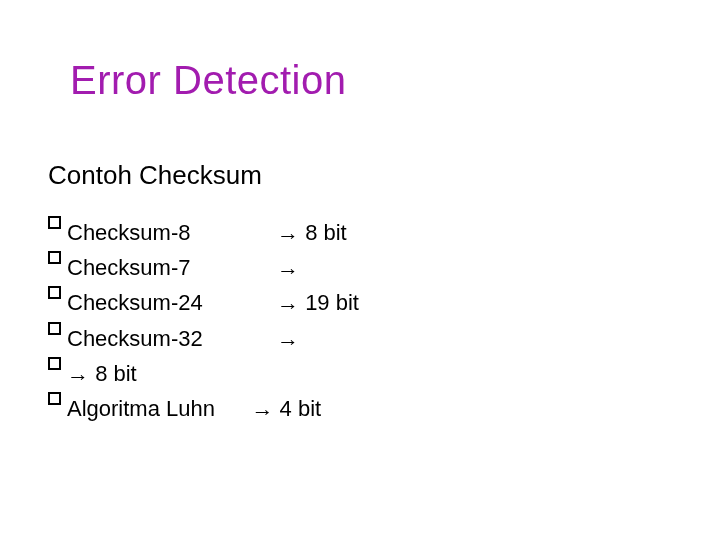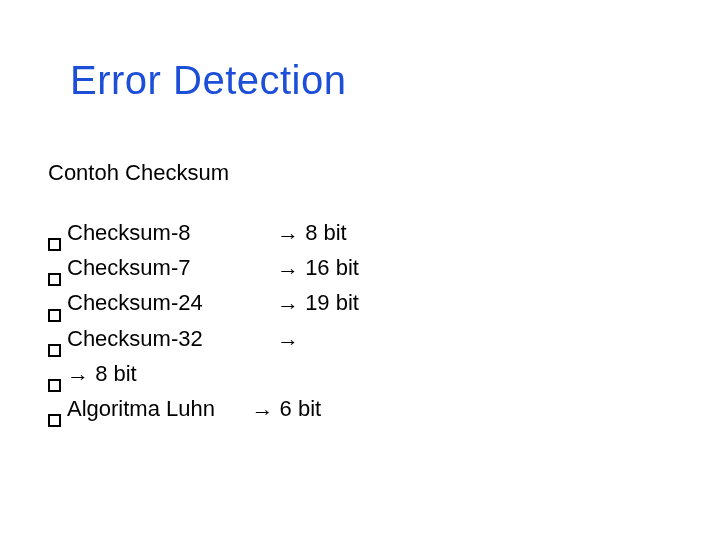--- a/index.html
+++ b/index.html
@@ -15,42 +15,42 @@
     position: relative;
     width: 720px;
     height: 540px;
     box-sizing: border-box;
   }
   .title {
     position: absolute;
     left: 70px;
     top: 58px;
     font-size: 40px;
-    color: #1d4ed8;
+    color: #a21caf;
     font-weight: 400;
     letter-spacing: 0.5px;
   }
   .subtitle {
     position: absolute;
     left: 48px;
     top: 160px;
-    font-size: 22px;
+    font-size: 26px;
     color: #000;
     font-weight: 400;
   }
   .list {
     position: absolute;
     left: 48px;
     top: 215px;
     font-size: 22px;
     color: #000;
   }
   .row {
     display: flex;
-    align-items: flex-end;
+    align-items: flex-start;
     line-height: 1.6;
   }
   .bullet {
     display: inline-block;
     width: 13px;
     height: 13px;
     border: 2px solid #000;
     box-sizing: border-box;
     margin-right: 6px;
     position: relative;
@@ -87,21 +87,20 @@
       <span class="arrow">→</span>
       <span>&nbsp;</span>
       <span class="val">8 bit</span>
     </div>
 
     <div class="row">
       <span class="bullet"></span>
       <span class="name">Checksum-7</span>
       <span class="arrow">→</span>
       <span>&nbsp;</span>
-      <span class="val">16 bit</span>
     </div>
 
     <div class="row">
       <span class="bullet"></span>
       <span class="name">Checksum-24</span>
       <span class="arrow">→</span>
       <span>&nbsp;</span>
       <span class="val">19 bit</span>
     </div>
 
@@ -118,18 +117,18 @@
       <span>&nbsp;</span>
       <span class="val">8 bit</span>
     </div>
 
     <div class="row luhn">
       <span class="bullet"></span>
       <span class="name-wide">Algoritma Luhn</span>
       <span>&nbsp;&nbsp;&nbsp;&nbsp;</span>
       <span class="arrow">→</span>
       <span>&nbsp;</span>
-      <span class="val">6 bit</span>
+      <span class="val">4 bit</span>
     </div>
 
   </div>
 
 </div>
 
 </body></html>

